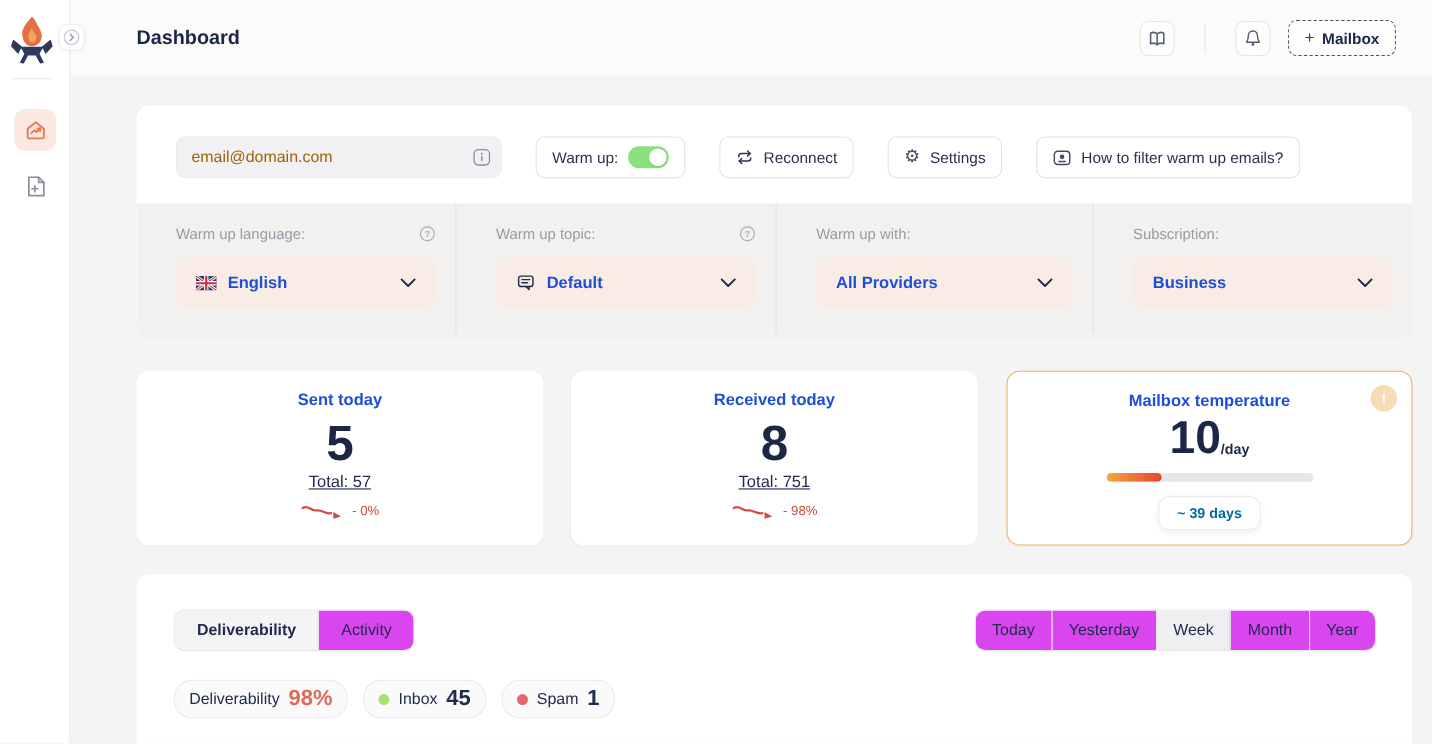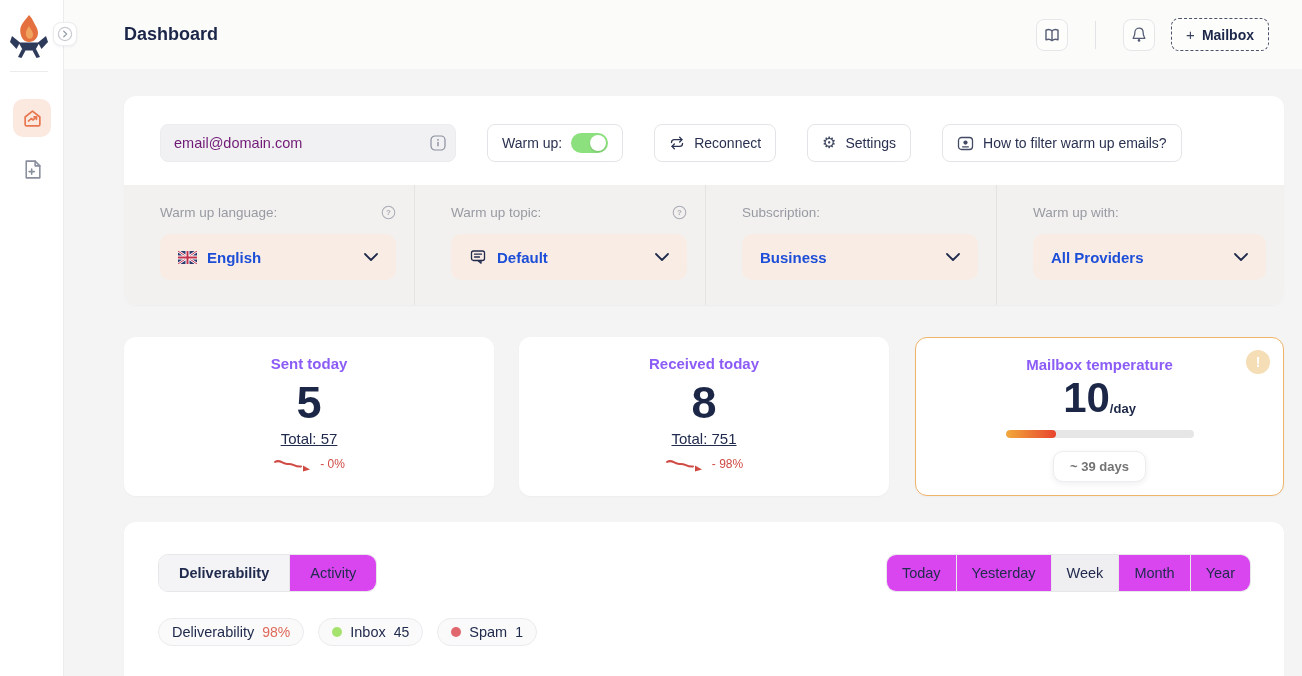--- a/index.html
+++ b/index.html
@@ -51,21 +51,21 @@
   
   .content { position:absolute; left:64px; top:69px; width:1238px; height:607px; background:#f4f4f5; }
   .card { position:absolute; background:#fff; border-radius:12px; box-shadow:0 1px 2px rgba(20,30,60,.03); }
 
   
   .mailbox-card { left:60px; top:27px; width:1160px; height:209px; overflow:hidden; }
   .mailbox-row { position:absolute; left:36px; top:28px; height:38px; display:flex; align-items:center; }
   .email-input-wrap { position:relative; width:296px; height:38px; }
   .email-input {
     width:100%; height:100%; background:#f1f1f3; border:1px solid #ececef; border-radius:8px;
-    padding:0 36px 0 13px; font-family:inherit; font-size:14.5px; color:#701a75; outline:none;
+    padding:0 36px 0 13px; font-family:inherit; font-size:14.5px; color:#a16207; outline:none;
   }
   .email-info { position:absolute; right:10px; top:11px; }
   .pill-btn {
     height:38px; margin-left:31px; display:inline-flex; align-items:center; gap:9px;
     background:#fff; border:1px solid #e4e4e8; border-radius:8px; padding:0 14px;
     font-size:14px; color:#2a3150; cursor:pointer; white-space:nowrap;
   }
   .toggle {
     position:relative; width:37px; height:20px; border-radius:10px; background:#8ce07d; cursor:pointer;
   }
@@ -92,42 +92,42 @@
     display:flex; align-items:center; padding:0 18px; cursor:pointer;
   }
   .selector-pill .sel-icon { margin-right:10px; display:flex; }
   .selector-value { font-size:15px; font-weight:700; color:#1d4ed8; }
   .selector-pill .chev { margin-left:auto; display:flex; }
 
   
   .stat-card { top:268px; height:159px; text-align:center; }
   .stat-card.s1 { left:60px;  width:370px; }
   .stat-card.s2 { left:455px; width:370px; }
-  .stat-title { margin-top:18px; font-size:15px; font-weight:700; color:#8b5cf6; }
+  .stat-title { margin-top:18px; font-size:15px; font-weight:700; color:#1d4ed8; }
   .stat-value { margin-top:6px; font-size:45px; font-weight:600; color:#1c2747; line-height:1.1; }
   .stat-total { margin-top:2px; font-size:15px; color:#212b4e;text-decoration:underline; }
   .stat-trend { margin-top:9px; display:flex; align-items:center; justify-content:center; gap:5px; }
   .trend-text { font-size:12px; color:#cf4b44; }
 
   
   .temp-card { left:851px; top:268px; width:369px; height:159px; border:1px solid #efb469; text-align:center; }
   .temp-info {
     position:absolute; right:13px; top:12px; width:24px; height:24px; border-radius:50%;
     background:#f5ddb6; color:#fff; font-size:14px; font-weight:700;
     display:flex; align-items:center; justify-content:center;
   }
   .temp-value-row { margin-top:4px; display:flex; justify-content:center; align-items:flex-end; }
   .temp-value { font-size:42px; font-weight:600; color:#1c2747; line-height:1; }
   .temp-unit { font-size:13px; font-weight:700; color:#1c2747; margin-bottom:3px; }
   .temp-progress { margin:11px auto 0; width:188px; height:8px; border-radius:4px; background:#e6e6e6; overflow:hidden; }
   .temp-progress-fill { height:100%; border-radius:4px; background:linear-gradient(90deg,#f2a93b,#e8432e); }
   .temp-days {
     display:inline-block; margin-top:13px; padding:7px 16px; background:#fff;
     border:1px solid #ededef; border-radius:10px; box-shadow:0 2px 6px rgba(20,30,60,.07);
-    font-size:13px; font-weight:700; color:#737373; cursor:pointer;
+    font-size:13px; font-weight:700; color:#0369a1; cursor:pointer;
   }
 
   
   .analytics-card { left:60px; top:453px; width:1160px; height:260px; padding:32px 33px 0 34px; }
   .analytics-top { display:flex; align-items:flex-start; }
   .seg-group { display:inline-flex; border:1px solid #e7e7ea; border-radius:10px; overflow:hidden; background:#fff; }
   .seg {
     padding:10px 20px; font-size:14.5px; color:#212b4e; background:#d946ef; cursor:pointer; white-space:nowrap;
   }
   .seg + .seg { border-left:1px solid #e7e7ea; }
@@ -135,21 +135,21 @@
   .periods { margin-left:auto; }
   .periods .seg { padding:10px 15px; }
   .periods .seg.active { background:#efeff1; }
 
   .badge-row { margin-top:26px; display:flex; gap:14px; }
   .badge {
     display:inline-flex; align-items:center; gap:8px; padding:5px 13px;
     border:1px solid #eceaef; border-radius:16px; background:#fbfafa; cursor:default;
   }
   .badge-label { font-size:14.5px; color:#212b4e; }
-  .badge-value { font-size:14px; font-weight:400; color:#212b4e; }
+  .badge-value { font-size:20px; font-weight:700; color:#212b4e; }
   .badge-value.red { color:#dd6a5b; }
   .dot { width:10px; height:10px; border-radius:50%; }
 </style>
 </head>
 <body>
 
 <div class="sidebar">
   <svg class="logo" viewBox="0 0 38 44">
     <path d="M2 22 L10 28.5 L6.5 35 L0 28 Z" fill="#2e3a59"></path>
     <path d="M36 22 L28 28.5 L31.5 35 L38 28 Z" fill="#2e3a59"></path>
@@ -305,40 +305,40 @@
           </span>
           <span class="selector-value">Default</span>
           <span class="chev">
             <svg width="14" height="8" viewBox="0 0 14 8" fill="none" stroke="#212b4e" stroke-width="1.8" stroke-linecap="round" stroke-linejoin="round">
                 <path d="M1 1 L7 7 L13 1"></path>
               </svg>
           </span>
         </div>
       </div>
 
-      <div class="selector-col c4">
+      <div class="selector-col c3">
         <div class="selector-label-row">
-          <span class="selector-label">Subscription:</span>
+          <span class="selector-label">Warm up with:</span>
         </div>
         <div class="selector-pill">
-          <span class="selector-value">Business</span>
+          <span class="selector-value">All Providers</span>
           <span class="chev">
             <svg width="14" height="8" viewBox="0 0 14 8" fill="none" stroke="#212b4e" stroke-width="1.8" stroke-linecap="round" stroke-linejoin="round">
                 <path d="M1 1 L7 7 L13 1"></path>
               </svg>
           </span>
         </div>
       </div>
 
-      <div class="selector-col c3">
+      <div class="selector-col c4">
         <div class="selector-label-row">
-          <span class="selector-label">Warm up with:</span>
+          <span class="selector-label">Subscription:</span>
         </div>
         <div class="selector-pill">
-          <span class="selector-value">All Providers</span>
+          <span class="selector-value">Business</span>
           <span class="chev">
             <svg width="14" height="8" viewBox="0 0 14 8" fill="none" stroke="#212b4e" stroke-width="1.8" stroke-linecap="round" stroke-linejoin="round">
                 <path d="M1 1 L7 7 L13 1"></path>
               </svg>
           </span>
         </div>
       </div>
 
     </div>
   </div>

